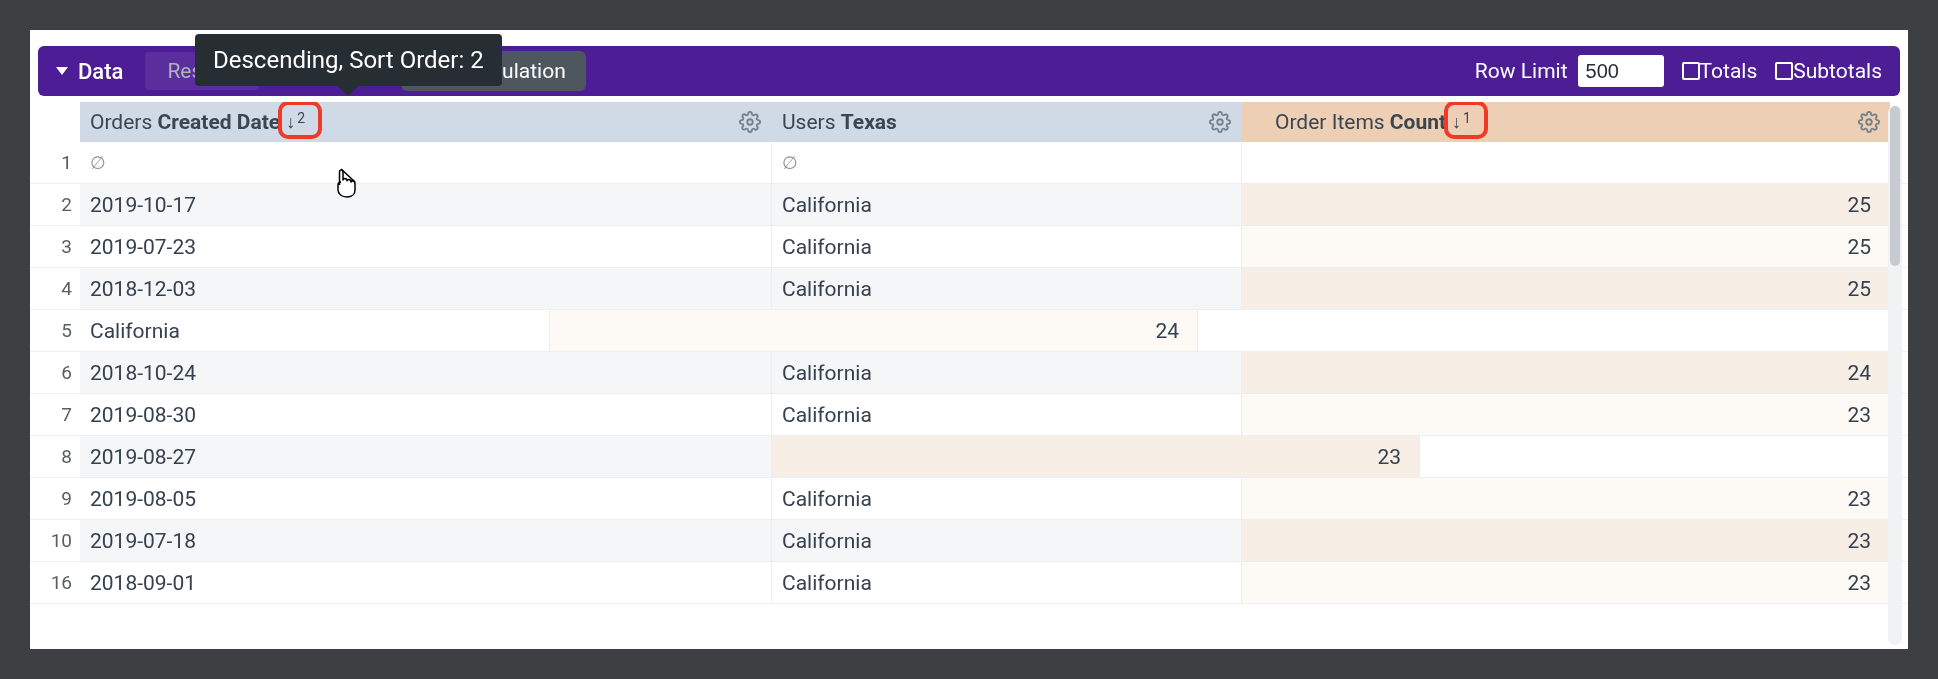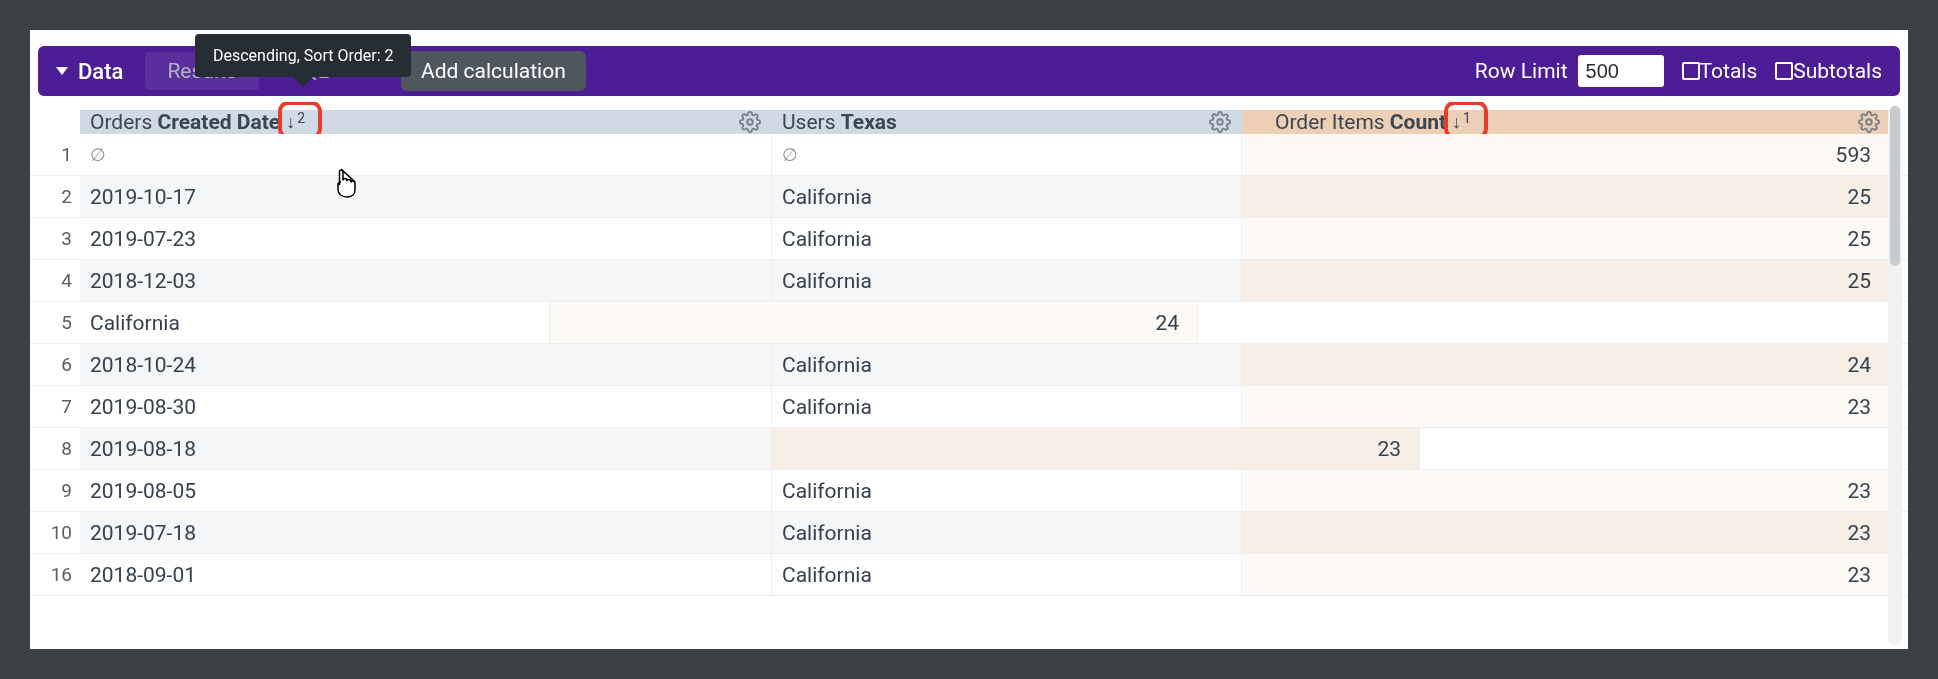--- a/index.html
+++ b/index.html
@@ -37,21 +37,21 @@
   .tab-plain { color: #aeb4bb; font-size: 21px; padding: 0 10px; }
   .calc-btn { background: #4e565e; color: #fff; height: 40px; padding: 0 20px; border-radius: 6px; font-size: 21px; display: flex; align-items: center; margin-left: 40px; }
   .toolbar-right { margin-left: auto; display: flex; align-items: center; gap: 18px; font-size: 21px; }
   .rowlimit { display: flex; align-items: center; gap: 10px; }
   .rowlimit input { width: 86px; height: 32px; border: none; border-radius: 3px; padding: 0 8px; font-size: 20px; color: #262d33; }
   .chk { display: flex; align-items: center; }
   .chk-box { width: 18px; height: 18px; border: 2px solid #fff; border-radius: 2px; background: transparent; }
 
   .table-wrap { flex: 1; overflow: hidden; position: relative; margin-top: 6px; }
   .grid { display: flex; flex-direction: column; }
-  .hdr-row { display: flex; height: 32px; position: relative; align-items: flex-end; }
+  .hdr-row { display: flex; height: 40px; position: relative; }
   .rownum-col { width: 50px; flex: none; display: flex; align-items: center; justify-content: flex-end; padding-right: 8px; font-size: 19px; color: #595e64; }
   .col { position: relative; display: flex; align-items: center; padding: 0 10px; font-size: 21px; color: #3b4653; }
   .col.c1 { width: 692px; }
   .col.c2 { width: 470px; }
   .col.c3 { width: 648px; padding-left: 33px; }
   .hdr-row .col { border-right: 1px solid #d6d9dc; }
   .hdr-row .col:last-child { border-right: none; }
   .hdr-dim { background: #cfdae6; }
   .hdr-meas { background: #eccfb4; }
   .hdr-label { font-weight: 400; }
@@ -67,21 +67,21 @@
   .body-row .col.c3 { justify-content: flex-end; padding-right: 18px; }
   .body-row.even .col.c1, .body-row.even .col.c2 { background: #f4f6f8; }
   .body-row.even .col.c3 { background: #f7efe6; }
   .body-row.odd .col.c1, .body-row.odd .col.c2 { background: #ffffff; }
   .body-row.odd .col.c3 { background: #fdfaf6; }
   .null-sym { color: #9097a0; font-size: 18px; }
 
   .scrollbar { position: absolute; right: 6px; top: 4px; width: 14px; bottom: 4px; background: #f1f2f4; border-radius: 7px; }
   .scroll-thumb { position: absolute; left: 2px; right: 2px; top: 0; height: 160px; background: #c7cbd0; border-radius: 6px; }
 
-  .tooltip { position: absolute; left: 195px; top: 34px; background: #262d33; color: #fff; font-size: 16px; padding: 12px 18px; border-radius: 4px; z-index: 20; }
+  .tooltip { position: absolute; left: 195px; top: 34px; background: #262d33; color: #fff; font-size: 24px; padding: 12px 18px; border-radius: 4px; z-index: 20; }
   .tooltip::after { content: ""; position: absolute; bottom: -10px; left: 50%; transform: translateX(-50%); width: 0; height: 0; border-left: 10px solid transparent; border-right: 10px solid transparent; border-top: 10px solid #262d33; }
 
   .cursor-icon { position: absolute; left: 333px; top: 166px; z-index: 30; pointer-events: none; }
 </style>
 </head>
 <body>
 
 <div class="panel">
   <div class="pre-bar"></div>
 
@@ -176,21 +176,20 @@
 
       <div id="rows-mount">
           <div class="body-row odd">
             <div class="rownum-col">1</div>
             <div class="col c1">
               <span class="null-sym">∅</span>
             </div>
             <div class="col c2">
               <span class="null-sym">∅</span>
             </div>
-            <div class="col c3">593</div>
           </div>
           <div class="body-row even">
             <div class="rownum-col">2</div>
             <div class="col c1">2019-10-17</div>
             <div class="col c2">California</div>
             <div class="col c3">25</div>
           </div>
           <div class="body-row odd">
             <div class="rownum-col">3</div>
             <div class="col c1">2019-07-23</div>
@@ -215,21 +214,21 @@
             <div class="col c3">24</div>
           </div>
           <div class="body-row odd">
             <div class="rownum-col">7</div>
             <div class="col c1">2019-08-30</div>
             <div class="col c2">California</div>
             <div class="col c3">23</div>
           </div>
           <div class="body-row even">
             <div class="rownum-col">8</div>
-            <div class="col c1">2019-08-18</div>
+            <div class="col c1">2019-08-27</div>
             <div class="col c3">23</div>
           </div>
           <div class="body-row odd">
             <div class="rownum-col">9</div>
             <div class="col c1">2019-08-05</div>
             <div class="col c2">California</div>
             <div class="col c3">23</div>
           </div>
           <div class="body-row even">
             <div class="rownum-col">10</div>

